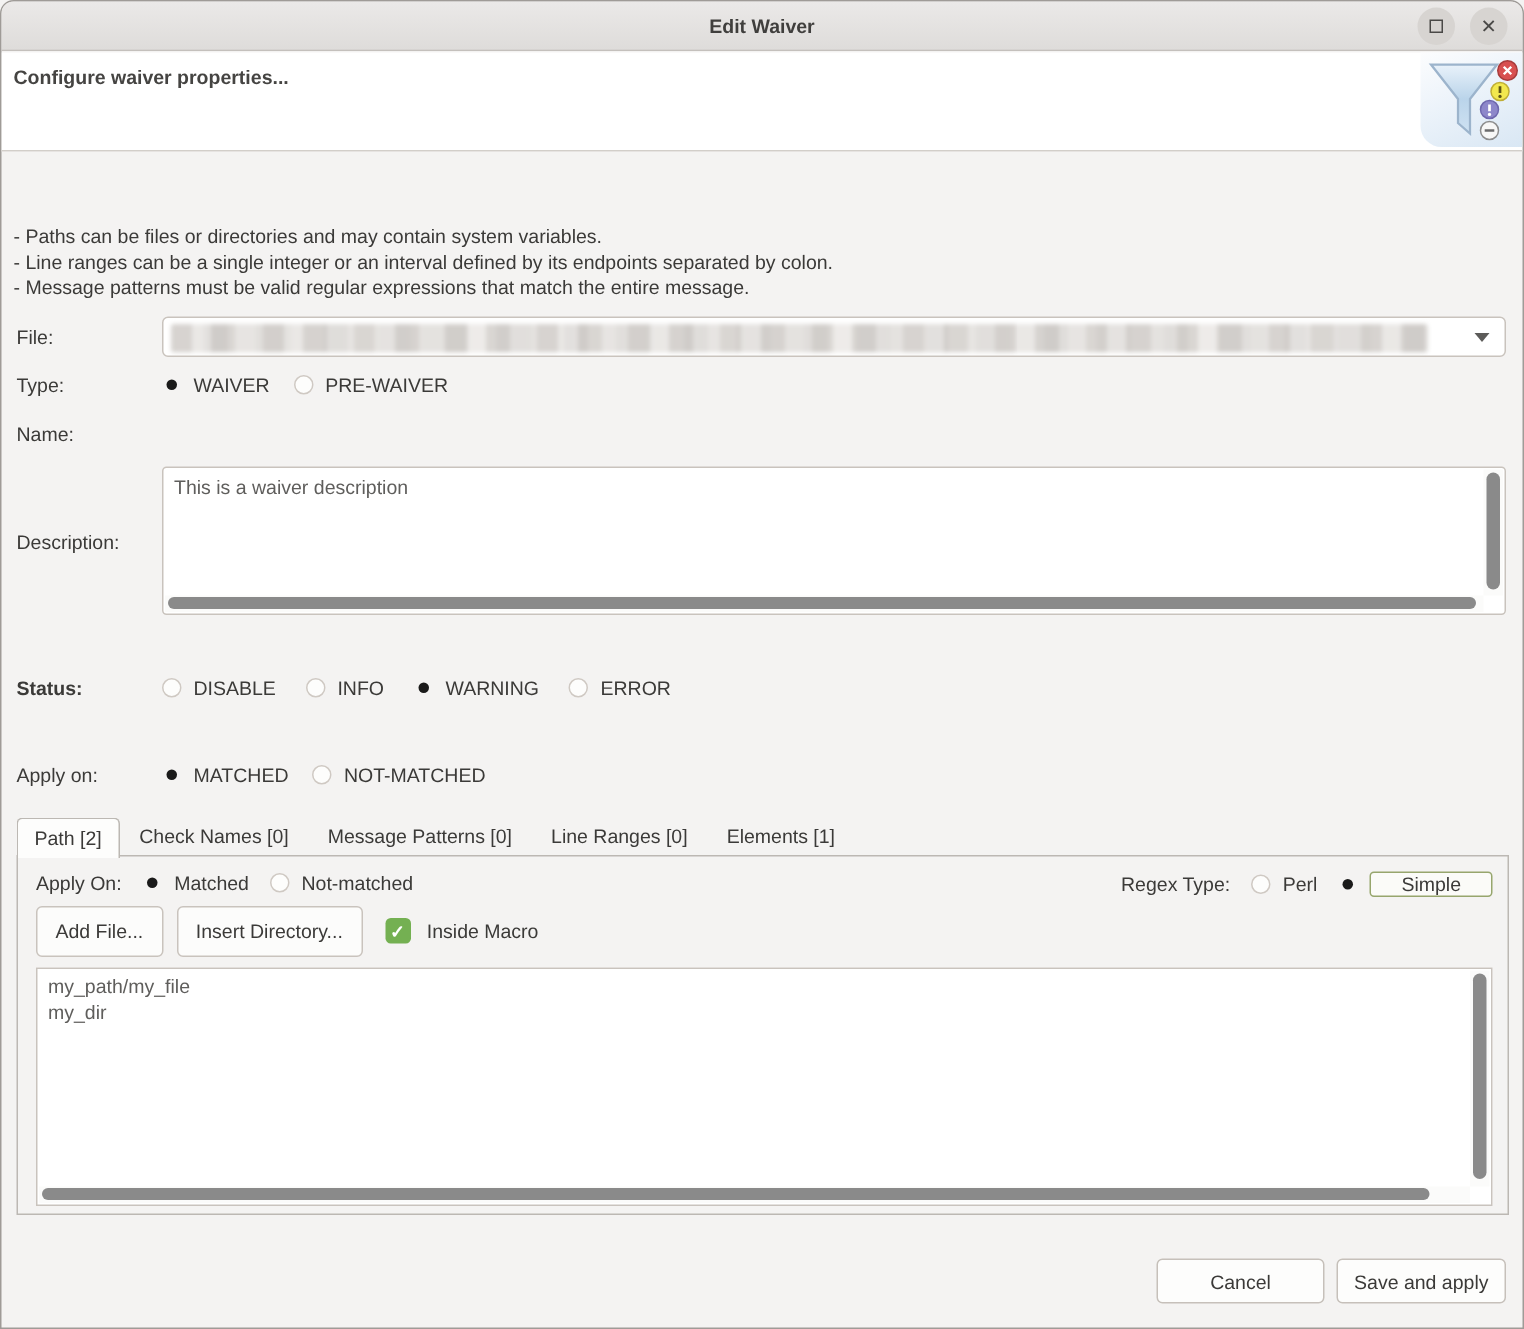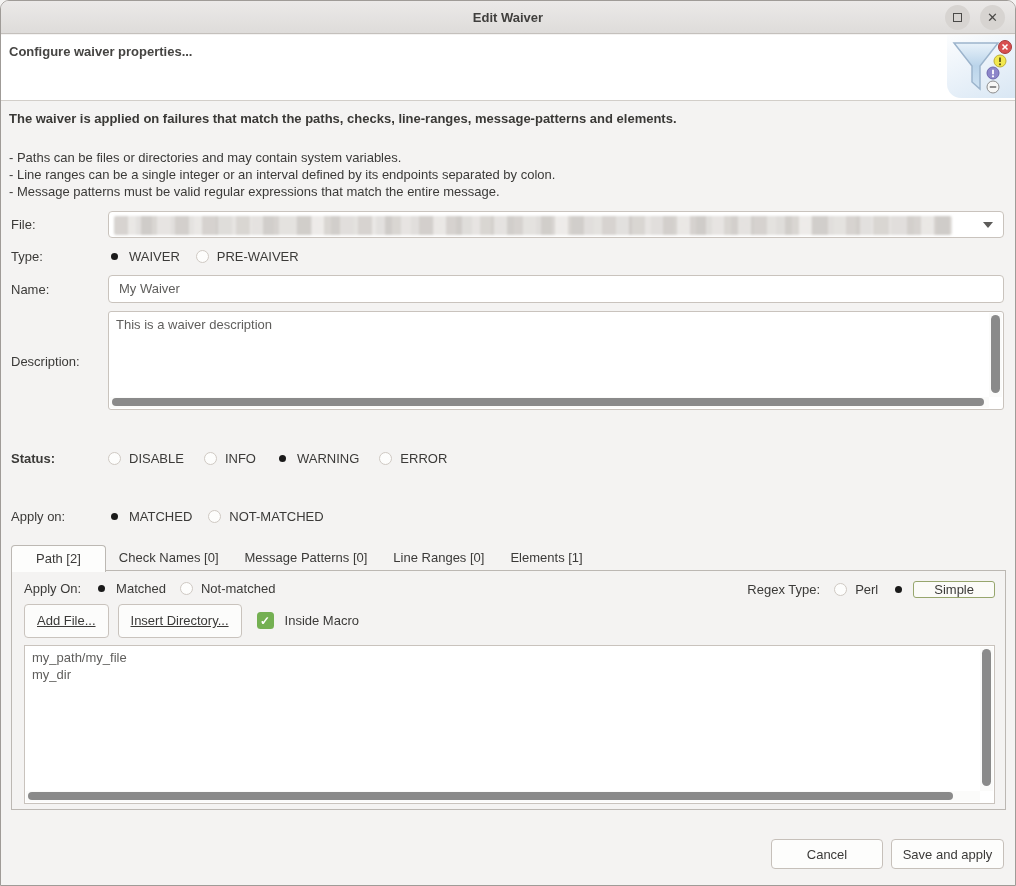--- a/index.html
+++ b/index.html
@@ -93,36 +93,36 @@
   .radio.sel { border:none; background:transparent; position:relative; }
   .radio.sel::after {
     content:""; position:absolute; left:3px; top:3px; width:7px; height:7px;
     border-radius:50%; background:#1a1a1a;
   }
   
   .tabbar { position:absolute; left:10px; top:543px; display:flex; align-items:flex-end; height:27px; z-index:2; }
   .tab { padding:0 13px; line-height:27px; color:#3b3a38; }
   .tab.active {
     background:#fdfdfc; border:1px solid #bcb8b3; border-bottom:none;
-    border-radius:4px 4px 0 0; line-height:25px; padding:0 24px; height:27px;
+    border-radius:4px 4px 0 0; line-height:25px; padding:0 11px; height:27px;
     margin-bottom:-1px; position:relative; z-index:3;
   }
   .panel {
     position:absolute; left:10px; top:569px; width:995px; height:240px;
     border:1px solid #bcb8b3; background:#f4f3f2; z-index:1;
   }
   .panel-row1-left { position:absolute; left:12px; top:10px; display:flex; align-items:center; gap:14px; }
   .panel-row1-right { position:absolute; right:10px; top:10px; display:flex; align-items:center; gap:14px; }
   .focus-label {
     border:1px solid #97a66d; border-radius:3px; padding:0 20px; background:#fbfbf8;
   }
   .panel-buttons { position:absolute; left:12px; top:35px; display:flex; align-items:center; gap:9px; height:29px; }
   .btn {
     height:29px; padding:16px 12px; background:#fcfcfb; border:1px solid #c9c3bd;
-    border-radius:4px; display:flex; align-items:center; color:#3b3a38;text-decoration:underline;
+    border-radius:4px; display:flex; align-items:center; color:#3b3a38;
   }
   .checkbox {
     width:17px; height:17px; border-radius:3.5px; background:#74b052;
     display:flex; align-items:center; justify-content:center;
     color:#fff; font-size:12px; font-weight:bold; margin-left:6px; flex:0 0 auto;
   }
   .paths-box {
     position:absolute; left:12px; top:74px; width:971px; height:159px;
     background:#fff; border:1px solid #c9c3bd;
   }
@@ -169,21 +169,20 @@
         <circle cx="53" cy="29.3" r="1.1" fill="#5c5416"></circle>
         <circle cx="46" cy="38" r="6" fill="#8d87ca" stroke="#6e67ae"></circle>
         <path d="M46 34.7 L46 39.2" stroke="#fff" stroke-width="1.8"></path>
         <circle cx="46" cy="41.3" r="1.1" fill="#fff"></circle>
         <circle cx="46" cy="52" r="6" fill="#f7f7f6" stroke="#8d8d8d"></circle>
         <path d="M42.8 52 L49.2 52" stroke="#6b6b6b" stroke-width="1.6"></path>
       </svg>
     </div>
   </div>
 
-  <div class="intro-bold" style="top:110px;">The waiver is applied on failures that match the paths, checks, line-ranges, message-patterns and elements.</div>
   <div class="intro-note" style="top:149px;">- Paths can be files or directories and may contain system variables.</div>
   <div class="intro-note" style="top:183px;">- Message patterns must be valid regular expressions that match the entire message.</div>
   <div class="intro-note" style="top:166px;">- Line ranges can be a single integer or an interval defined by its endpoints separated by colon.</div>
 
   <div class="flabel" style="top:216px;">File:</div>
   <div class="field-box combo">
     <div class="redact"></div>
     <div class="combo-arrow"></div>
   </div>
 
@@ -193,21 +192,20 @@
       <span class="radio sel"></span>
       <span>WAIVER</span>
     </span>
     <span class="opt">
       <span class="radio"></span>
       <span>PRE-WAIVER</span>
     </span>
   </div>
 
   <div class="flabel" style="top:281px;">Name:</div>
-  <div class="field-box text-input">My Waiver</div>
 
   <div class="flabel" style="top:353px;">Description:</div>
   <div class="field-box desc-box">
     <div class="inner-text">This is a waiver description</div>
     <div class="vscroll">
       <div class="vthumb" style="height:78px;"></div>
     </div>
     <div class="hscroll">
       <div class="hthumb" style="width:872px;"></div>
     </div>

